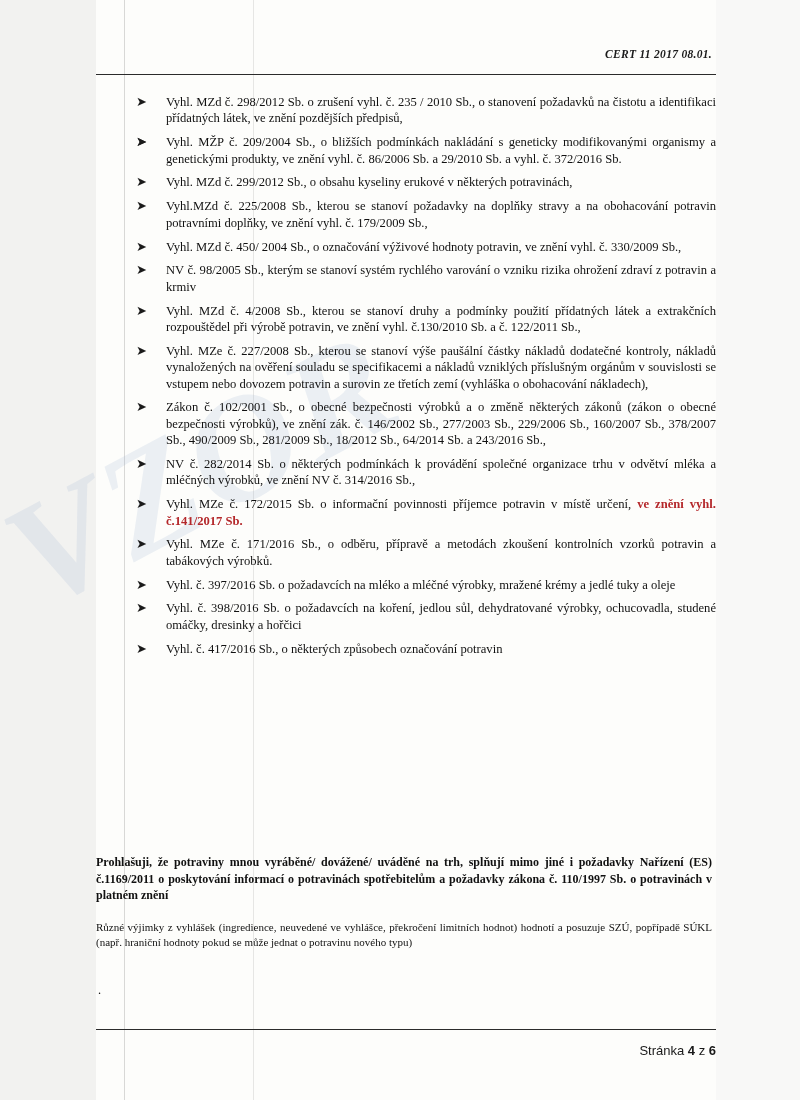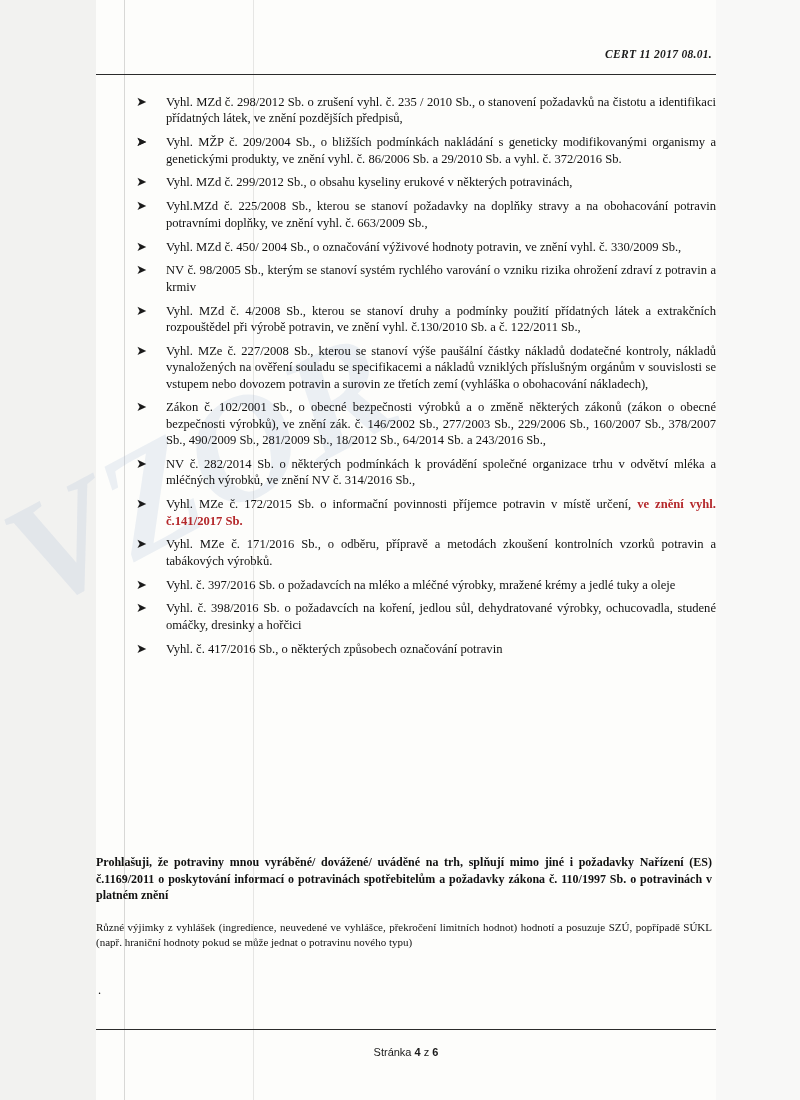--- a/index.html
+++ b/index.html
@@ -102,22 +102,22 @@
     bottom: 78px;
     width: 620px;
     height: 1px;
     background: #2b2b2b;
   }
   .footer-text {
     position: absolute;
     left: 0;
     bottom: 50px;
     width: 620px;
-    text-align: center;
-    font-size: 11px;
+    text-align: right;
+    font-size: 13px;
     font-family: "Liberation Sans", sans-serif;
     color: #1a1a1a;
   }
   .footer-text b { font-weight: bold; }
 
   
   .list {
     position: absolute;
     left: 32px;
     top: 86px;
@@ -203,21 +203,21 @@
         <span class="b">Vyhl. MŽP č. 209/2004 Sb., o bližších podmínkách nakládání s geneticky modifikovanými organismy a genetickými produkty,</span><span> ve znění vyhl. č. 86/2006 Sb. a 29/2010 Sb. </span><span class="b">a vyhl. č. 372/2016 Sb.</span>
       </div>
 
       <div class="item">
         <span class="bullet">➤</span>
         <span class="b">Vyhl. MZd č. 299/2012 Sb., o obsahu kyseliny erukové v některých potravinách,</span><span></span>
       </div>
 
       <div class="item">
         <span class="bullet">➤</span>
-        <span class="b">Vyhl.MZd č. 225/2008 Sb., kterou se stanoví požadavky na doplňky stravy a na obohacování potravin potravními doplňky,</span><span> ve znění vyhl. č. 663/2009 Sb.,</span>
+        <span class="b">Vyhl.MZd č. 225/2008 Sb., kterou se stanoví požadavky na doplňky stravy a na obohacování potravin potravními doplňky,</span><span> ve znění vyhl. č. 179/2009 Sb.,</span>
       </div>
 
       <div class="item">
         <span class="bullet">➤</span>
         <span class="b">Vyhl. MZd č. 450/ 2004 Sb., o označování výživové hodnoty potravin,</span><span> ve znění vyhl. č. 330/2009 Sb.,</span>
       </div>
 
       <div class="item">
         <span class="bullet">➤</span>
         <span class="b">NV č. 98/2005 Sb., kterým se stanoví systém rychlého varování</span><span> o vzniku rizika ohrožení zdraví z potravin a krmiv</span>

